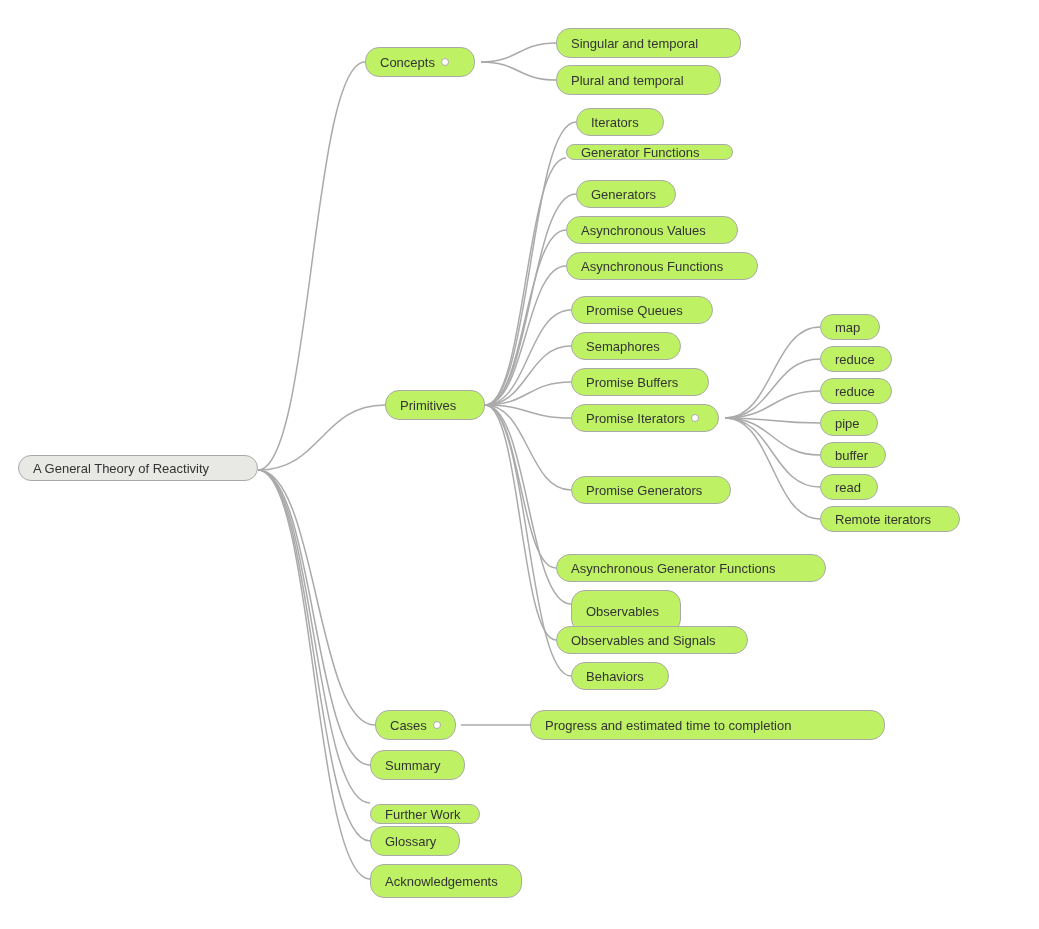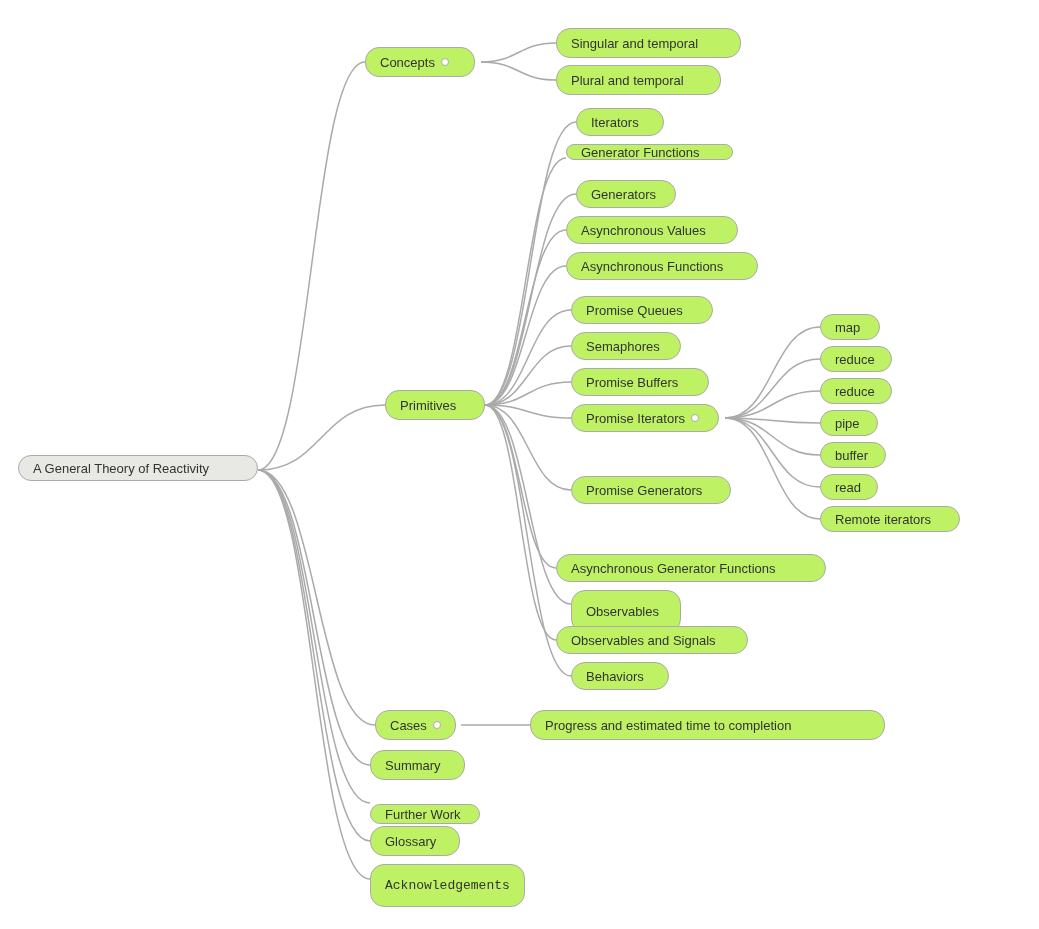--- a/index.html
+++ b/index.html
@@ -177,15 +177,15 @@
 </div>
 <div class="node" id="n-summary" style="left: 370px; top: 750px; min-width: 95px; height: 30px;">
   <span>Summary</span>
 </div>
 <div class="node" id="n-furtherWork" style="left: 370px; top: 804px; min-width: 110px; height: 20px;">
   <span>Further Work</span>
 </div>
 <div class="node" id="n-glossary" style="left: 370px; top: 826px; min-width: 90px; height: 30px;">
   <span>Glossary</span>
 </div>
-<div class="node" id="n-acknowledgements" style="left: 370px; top: 864px; min-width: 152px; height: 43px; font-family: Liberation Mono, monospace;">
+<div class="node" id="n-acknowledgements" style="left: 370px; top: 864px; min-width: 152px; height: 34px;">
   <span>Acknowledgements</span>
 </div>
 
 </body></html>

